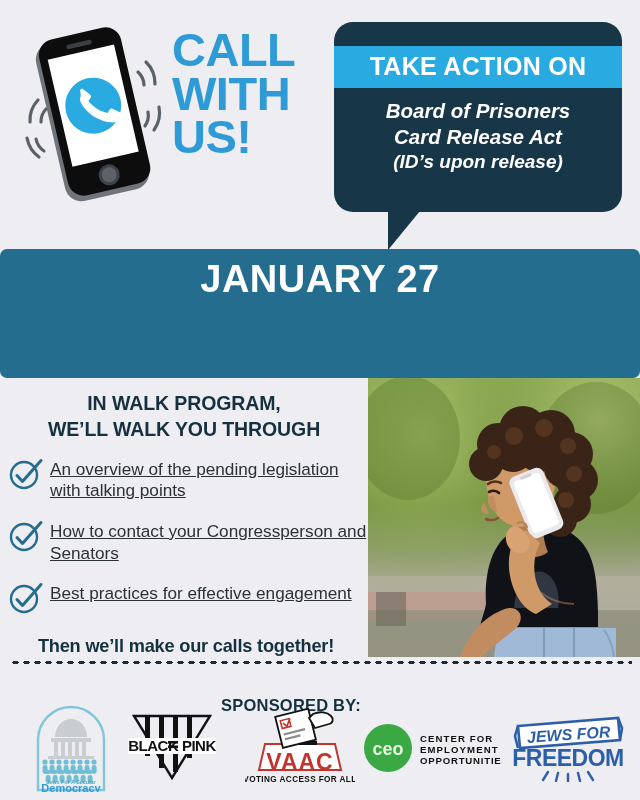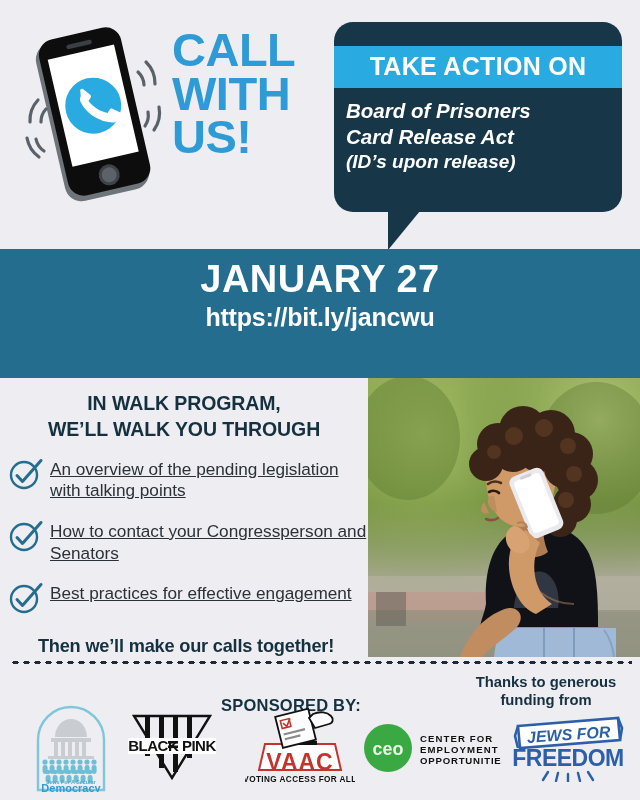--- a/index.html
+++ b/index.html
@@ -49,39 +49,41 @@
     text-align: center;
     padding: 6px 0 7px 0;
     margin-top: 24px;
   }
   .bubble-body {
     color: #ffffff;
     font-style: italic;
     font-weight: bold;
     font-size: 20.5px;
     line-height: 1.28;
+    text-align: center;
     padding: 10px 12px 0 12px;
   }
   .bubble-body .sub { font-size: 19px; }
   .bubble-tail {
     position: absolute; left: 388px; top: 211px;
     width: 0; height: 0;
     border-left: 0 solid transparent;
     border-right: 32px solid transparent;
     border-top: 39px solid #173647;
   }
 
   
   .banner {
     position: absolute; left: 0; top: 249px;
     width: 640px; height: 129px;
     background: #246d8e;
     color: #ffffff;
     text-align: center;
     padding-top: 9px;
+    border-radius: 7px;
   }
   .banner .date {
     font-weight: 900; font-size: 38px; letter-spacing: 0.5px; line-height: 1.12;
   }
   .banner .times {
     font-weight: 900; font-size: 24.5px; letter-spacing: -0.2px; line-height: 1.3;
   }
   .banner .link {
     font-weight: bold; font-size: 25px; line-height: 1.35; letter-spacing: -0.2px;
   }
@@ -196,21 +198,20 @@
         <div>Board of Prisoners</div>
         <div>Card Release Act</div>
         <div class="sub">(ID’s upon release)</div>
       </div>
     </div>
     <div class="bubble-tail"></div>
   </div>
 
   <div class="banner">
     <div class="date">JANUARY 27</div>
-    <div class="link">https://bit.ly/jancwu</div>
   </div>
 
   <div class="program">
     <div class="program-title">
       <div>IN WALK PROGRAM,</div>
       <div>WE’LL WALK YOU THROUGH</div>
     </div>
 
     <div class="bullets">
       <div class="bullet">
@@ -325,24 +326,20 @@
       <path d="M158 152c-8 4-14 12-16 22-3 14 0 30 6 42 5 10 12 17 20 20l16-10c-9-6-15-16-17-28-2-12 0-24 5-33z" fill="#cf9a68"></path>
       <path d="M146 148c-6 2-9 8-8 14 1 7 6 12 12 13 5 1 9-1 11-5 2-5 0-11-4-15-3-4-7-7-11-7z" fill="#d8a272"></path>
       <path d="M150 145c4-2 8 0 9 4" stroke="#b5815a" stroke-width="2" fill="none" stroke-linecap="round"></path>
       <path d="M172 214c10 8 22 12 34 12" stroke="#b5815a" stroke-width="2" fill="none" opacity="0.5"></path>
     </svg>
   </div>
 
   <div class="divider"></div>
 
   <div class="sponsored-label">SPONSORED BY:</div>
-  <div class="thanks-label">
-    <div>Thanks to generous</div>
-    <div>funding from</div>
-  </div>
 
   <div class="logos">
 
     <div class="logo logo-jfsd">
       <svg viewBox="0 0 82 90" width="82" height="90" aria-hidden="true">
         <path d="M8 88V38a33 33 0 0 1 66 0v50z" fill="none" stroke="#7fc6d9" stroke-width="2.4"></path>
         <path d="M41 17c9 0 16 8 16 18H25c0-10 7-18 16-18z" fill="#c9ccd1"></path>
         <rect x="21" y="36" width="40" height="4" fill="#c9ccd1"></rect>
         <g fill="#c9ccd1">
           <rect x="24" y="40" width="4" height="14"></rect>

